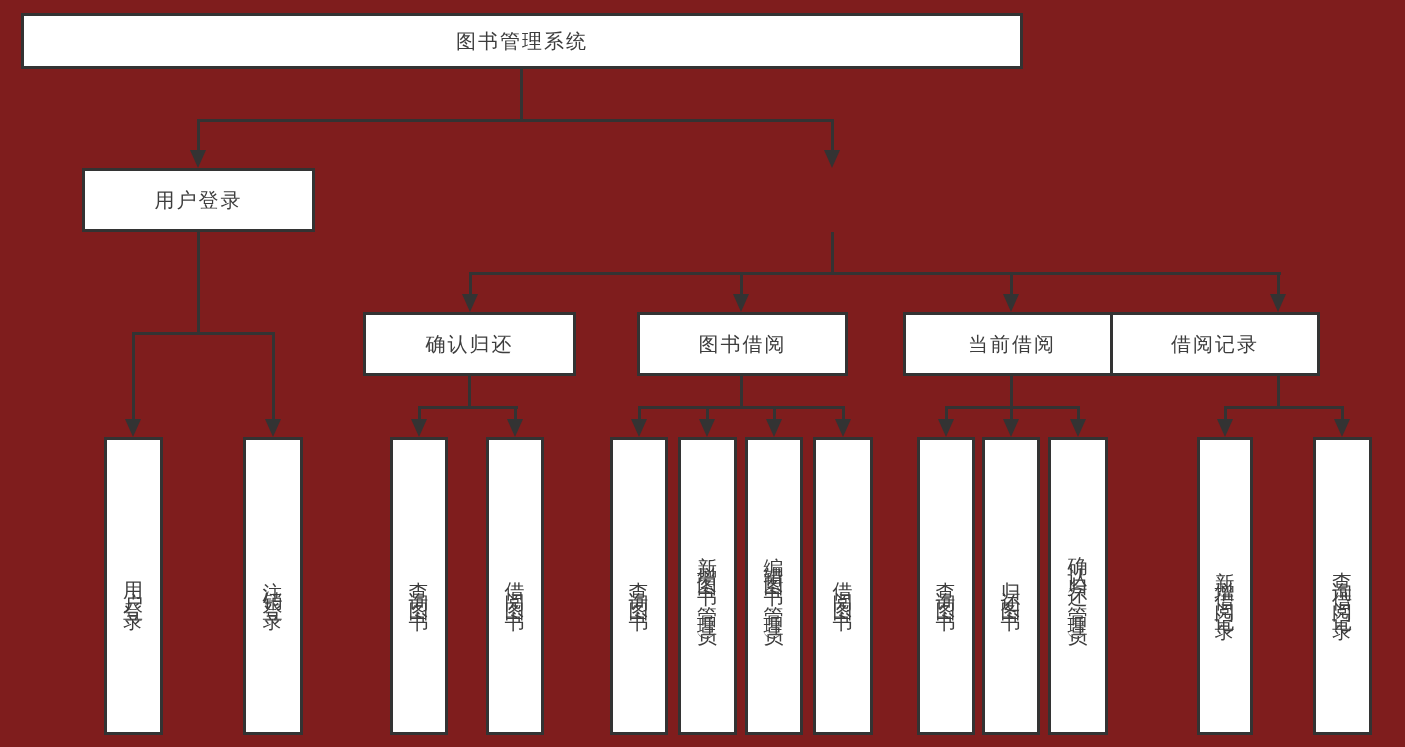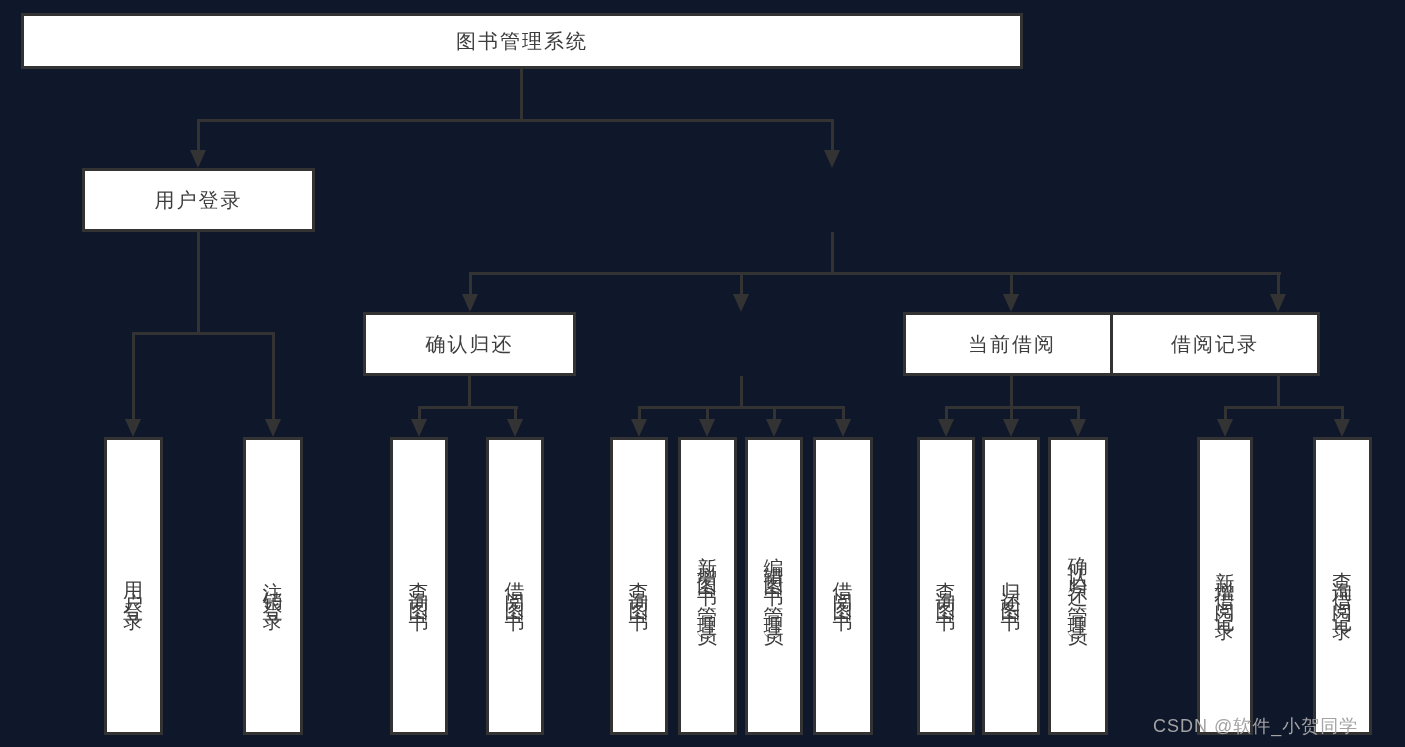--- a/index.html
+++ b/index.html
@@ -1,19 +1,19 @@
 <!DOCTYPE html>
 <html><head>
 <meta charset="utf-8">
 <style>
   html,body{margin:0;padding:0;background:#ffffff;}
   #canvas{
     position:relative;
     width:1405px;height:747px;
-    background:#0f172a;
+    background:#7f1d1d;
     font-family:"Liberation Sans","DejaVu Sans",sans-serif;
     overflow:hidden;
   }
   .node{
     position:absolute;
     box-sizing:border-box;
     border:3px solid #333333;
     background:#ffffff;
     display:flex;
     align-items:center;
@@ -88,20 +88,23 @@
   <div class="vline" style="left:1010px;top:272px;height:24px;"></div>
   <div class="vline" style="left:1277px;top:272px;height:24px;"></div>
   <div class="arrow" style="left:462px;top:294px;"></div>
   <div class="arrow" style="left:733px;top:294px;"></div>
   <div class="arrow" style="left:1003px;top:294px;"></div>
   <div class="arrow" style="left:1270px;top:294px;"></div>
 
   <div class="node" style="left:363px;top:312px;width:213px;height:64px;">
     <span>确认归还</span>
   </div>
+  <div class="node" style="left:637px;top:312px;width:211px;height:64px;">
+    <span>图书借阅</span>
+  </div>
   <div class="node" style="left:903px;top:312px;width:218px;height:64px;">
     <span>当前借阅</span>
   </div>
   <div class="node" style="left:1110px;top:312px;width:210px;height:64px;">
     <span>借阅记录</span>
   </div>
 
   <div class="vline" style="left:468px;top:376px;height:33px;"></div>
   <div class="hline" style="left:418px;top:406px;width:100px;"></div>
   <div class="vline" style="left:418px;top:406px;height:15px;"></div>
@@ -173,15 +176,14 @@
     <span>确认归还（管理员）</span>
   </div>
 
   <div class="node leaf" style="left:1197px;top:437px;width:56px;height:298px;">
     <span>新增借阅记录</span>
   </div>
   <div class="node leaf" style="left:1313px;top:437px;width:59px;height:298px;">
     <span>查询借阅记录</span>
   </div>
 
-  <div class="watermark">CSDN @软件_小贺同学</div>
 
 </div>
 
 </body></html>

